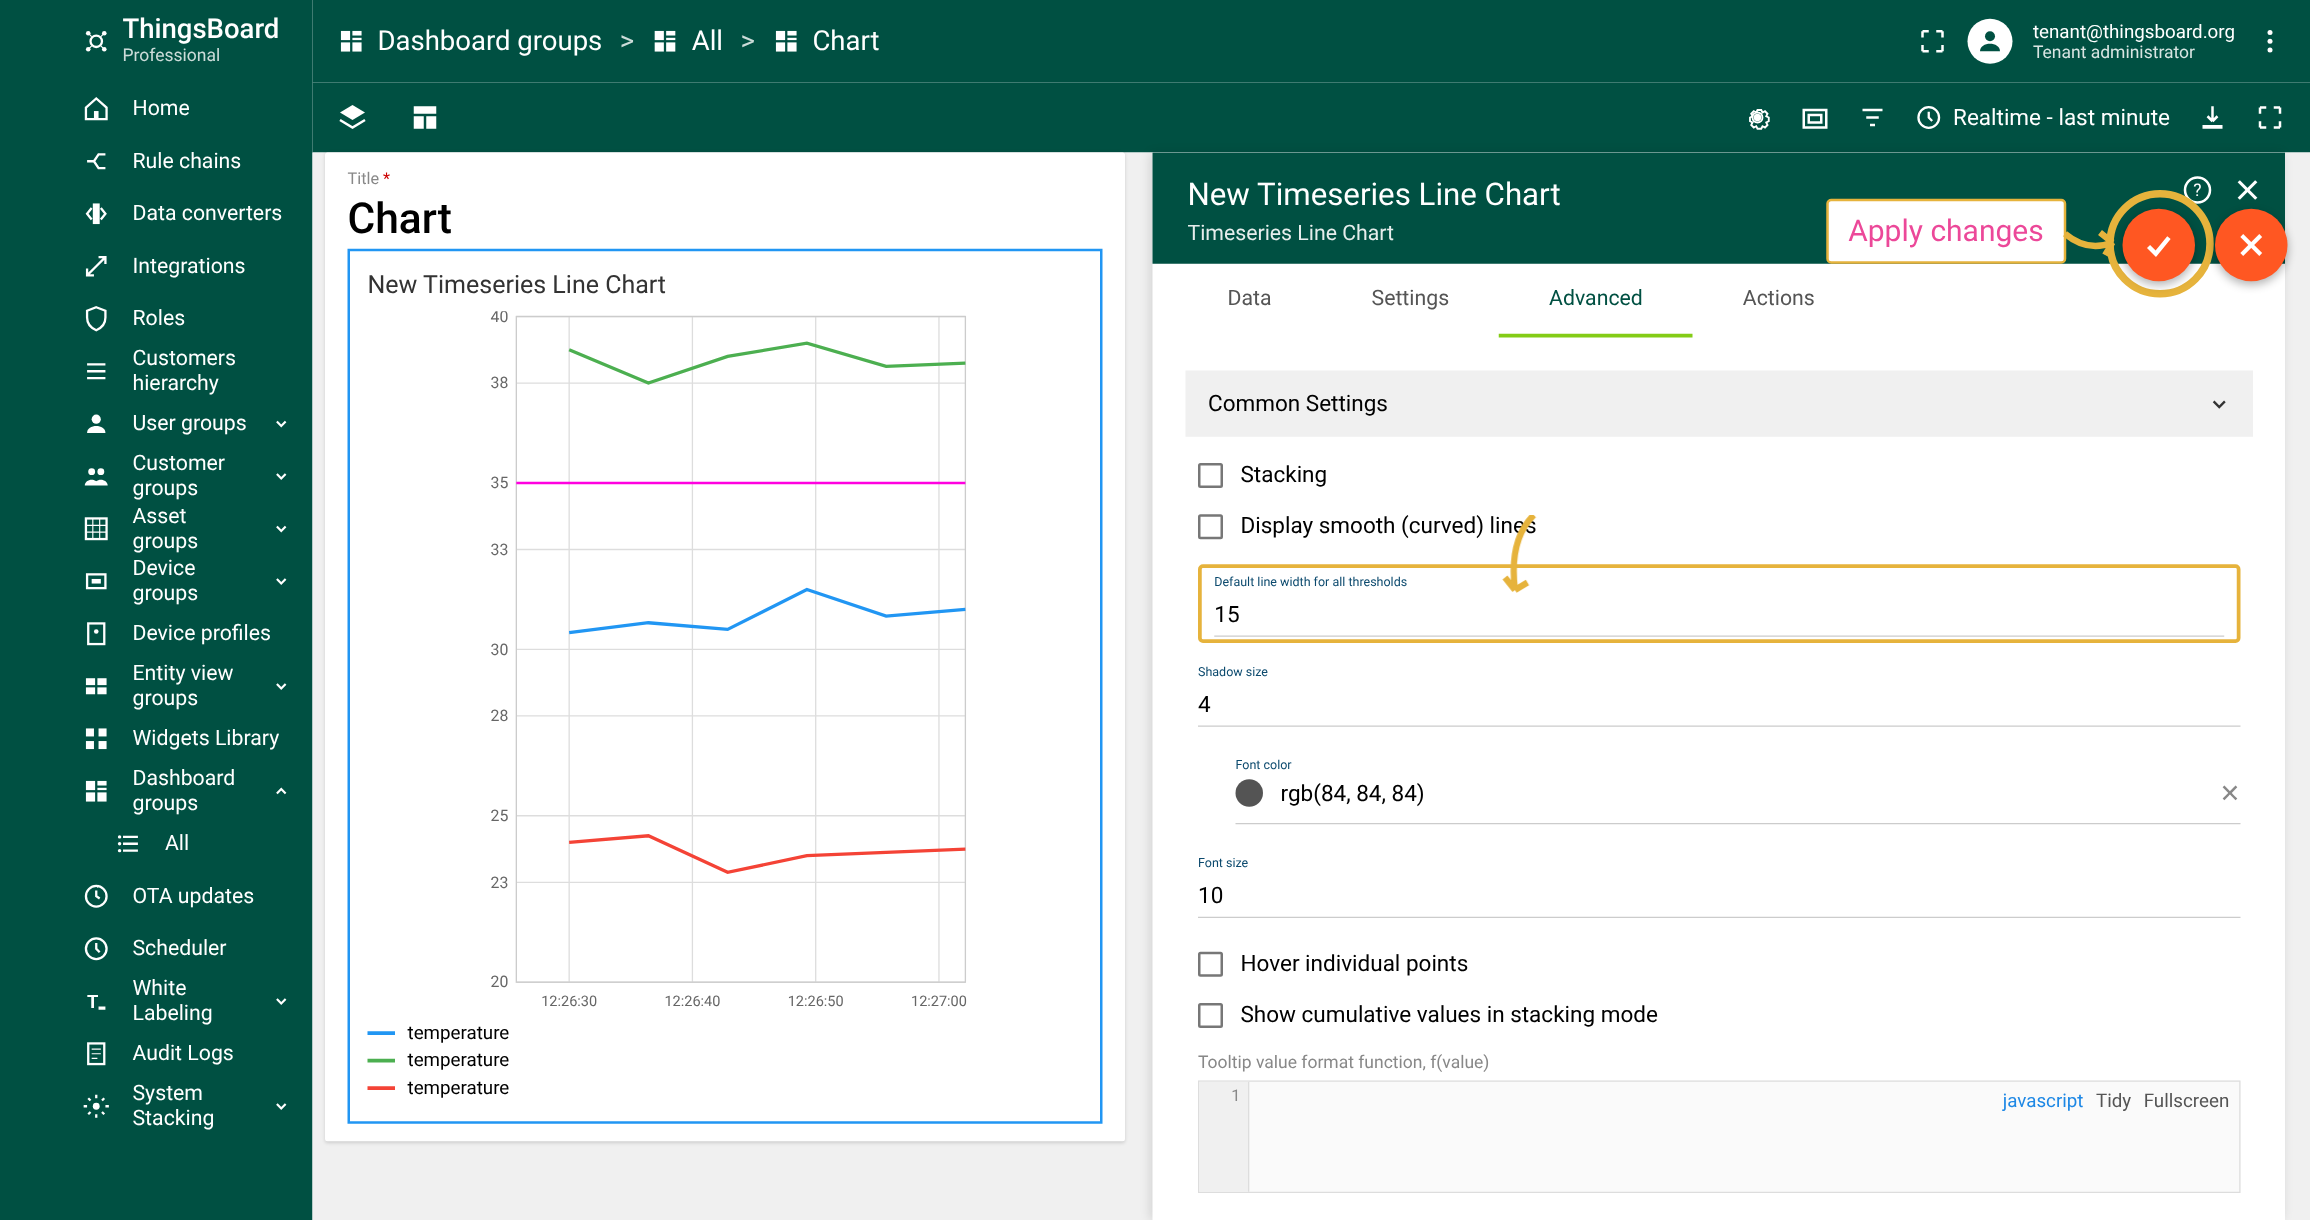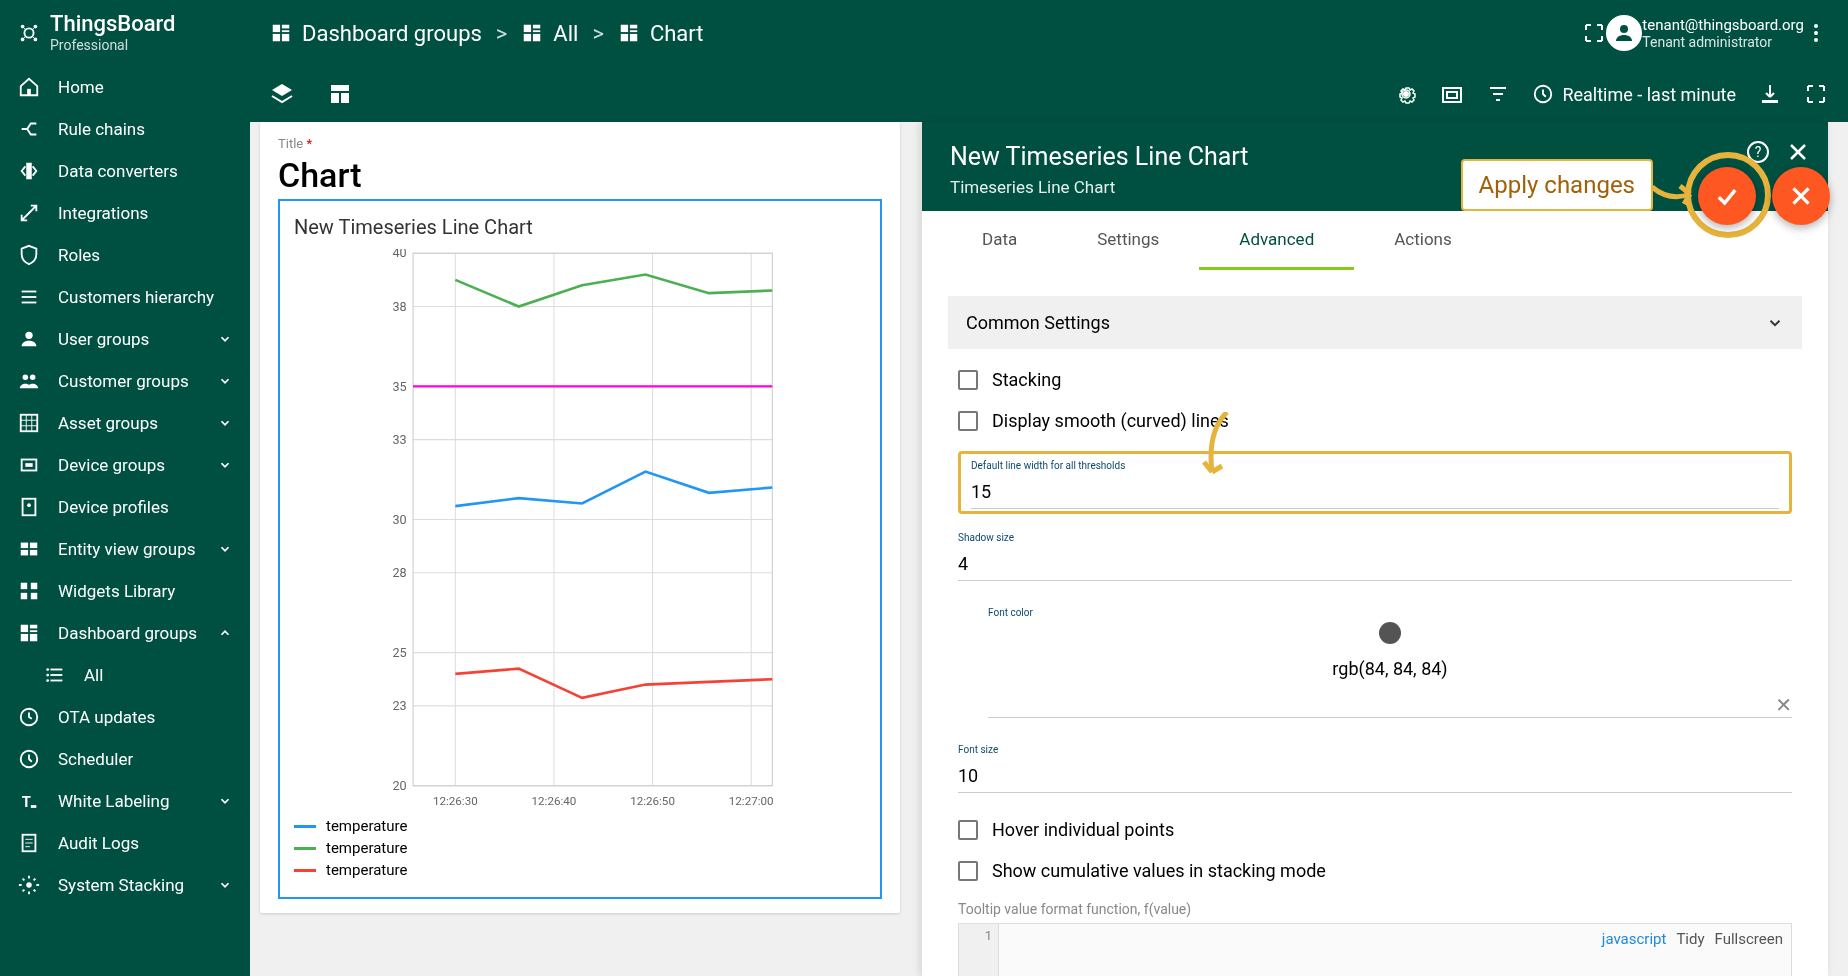--- a/index.html
+++ b/index.html
@@ -1,38 +1,38 @@
 <!DOCTYPE html>
 <html><head>
 <meta charset="utf-8">
 <style>
 * { margin: 0; padding: 0; box-sizing: border-box; font-family: Roboto, Arial, sans-serif; }
 html, body { width: 1848px; height: 976px; overflow: hidden; background: #fff; }
 
 .app { display: flex; width: 100%; height: 100%; }
 
 
-.sidebar { width: 250px; background: #005042; color: #fff; display: flex; flex-direction: column; flex-shrink: 0; }
+.sidebar { width: 250px; background: #005042; color: #fff; display: flex; flex-direction: column; flex-shrink: 0; padding-left: 48px; }
 .logo-area { height: 66px; display: flex; align-items: center; padding: 0 18px; gap: 10px; }
 .logo-icon { width: 30px; height: 30px; }
 .logo-text { font-size: 22px; font-weight: 500; line-height: 1; }
 .logo-sub { font-size: 14px; opacity: 0.8; margin-top: 2px; }
 .nav { flex: 1; overflow-y: auto; }
 .nav-item { display: flex; align-items: center; height: 42px; padding: 0 18px; gap: 18px; cursor: pointer; font-size: 17px; }
 .nav-item.sub { padding-left: 44px; }
 .nav-item .chev { margin-left: auto; }
 .nav-icon { width: 22px; height: 22px; display: flex; align-items: center; justify-content: center; flex-shrink: 0; }
 
 
 .main { flex: 1; display: flex; flex-direction: column; position: relative; }
 .topbar { height: 66px; background: #005042; color: #fff; display: flex; align-items: center; padding: 0 20px; gap: 14px; }
 .breadcrumb { display: flex; align-items: center; gap: 14px; font-size: 22px; font-weight: 400; }
 .bc-item { display: flex; align-items: center; gap: 10px; cursor: pointer; }
 .bc-sep { opacity: 0.8; }
-.top-right { margin-left: auto; display: flex; align-items: center; }
+.top-right { margin-left: auto; display: flex; align-items: center; gap: 16px; }
 .user-block { display: flex; flex-direction: column; font-size: 15px; line-height: 1.2; }
 .user-sub { font-size: 14px; opacity: 0.85; }
 .avatar { width: 36px; height: 36px; border-radius: 50%; background: #fff; color: #005042; display: flex; align-items: center; justify-content: center; }
 
 
 .toolbar { height: 56px; background: #005042; color: #fff; display: flex; align-items: center; padding: 0 20px; gap: 34px; }
 .toolbar-right { margin-left: auto; display: flex; align-items: center; gap: 22px; }
 .time-sel { display: flex; align-items: center; gap: 8px; font-size: 18px; cursor: pointer; }
 .tb-icon { width: 24px; height: 24px; display: flex; align-items: center; justify-content: center; cursor: pointer; }
 
@@ -68,21 +68,21 @@
 .field { margin-bottom: 26px; }
 .field-label { font-size: 10px; color: #0c4a6e; margin-bottom: 4px; }
 .field-input { width: 100%; border: none; border-bottom: 1px solid #ccc; font-size: 18px; padding: 6px 0; background: transparent; }
 .field.highlight { border: 3px solid #e6b33c; border-radius: 4px; padding: 6px 10px 2px 10px; margin-bottom: 18px; position: relative; }
 .color-row { display: flex; align-items: center; gap: 14px; }
 .color-swatch { width: 22px; height: 22px; border-radius: 50%; background: rgb(84,84,84); flex-shrink: 0; }
 .clear-x { margin-left: auto; color: #888; cursor: pointer; font-size: 20px; }
 .indent { margin-left: 30px; }
 
 
-.callout { position: absolute; background: #fff; border: 2px solid #e6b33c; border-radius: 4px; padding: 10px 16px; font-size: 24px; color: #a16207; z-index: 30; }
+.callout { position: absolute; background: #fff; border: 2px solid #e6b33c; border-radius: 4px; padding: 10px 16px; font-size: 24px; color: #ec4899; z-index: 30; }
 .callout-arrow-d { position: absolute; z-index: 30; }
 .apply-ring { position: absolute; width: 86px; height: 86px; border: 6px solid #e6b33c; border-radius: 50%; z-index: 29; }
 
 
 .fab { position: absolute; width: 58px; height: 58px; border-radius: 50%; background: #ff5722; color: #fff; display: flex; align-items: center; justify-content: center; box-shadow: 0 3px 8px rgba(0,0,0,0.3); cursor: pointer; z-index: 31; }
 
 
 .func-label { font-size: 14px; color: #888; margin-bottom: 6px; margin-top: 10px; }
 .func-box { border: 1px solid #ddd; height: 90px; position: relative; background: #fafafa; }
 .func-gutter { position: absolute; left: 0; top: 0; bottom: 0; width: 40px; background: #f0f0f0; border-right: 1px solid #ddd; font-size: 13px; color: #888; text-align: right; padding: 4px 6px; }
@@ -585,21 +585,21 @@
               <div class="field-label">Default line width for all thresholds</div>
               <input class="field-input" value="15" style="">
             </div>
             <div class="field">
               <div class="field-label">Shadow size</div>
               <input class="field-input" value="4" style="">
             </div>
             <div class="indent">
               <div class="field">
                 <div class="field-label">Font color</div>
-                <div class="color-row" style="border-bottom:1px solid #ccc;padding-bottom:0;flex-direction:column;">
+                <div class="color-row" style="border-bottom:1px solid #ccc;padding-bottom:12px;">
                   <div class="color-swatch"></div>
                   <span style="font-size:18px;">rgb(84, 84, 84)</span>
                   <span class="clear-x">✕</span>
                 </div>
               </div>
             </div>
             <div class="field">
               <div class="field-label">Font size</div>
               <input class="field-input" value="10" style="">
             </div>

